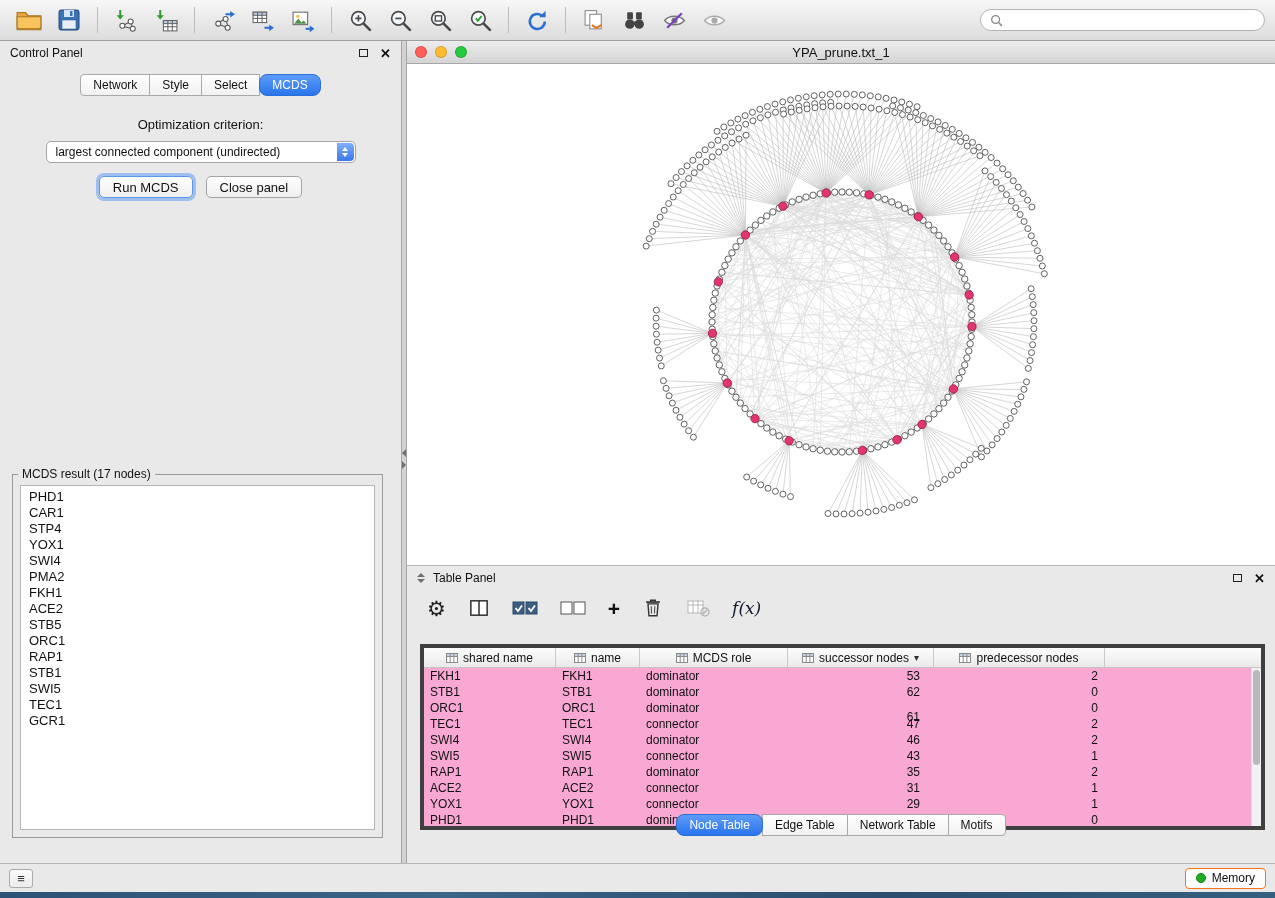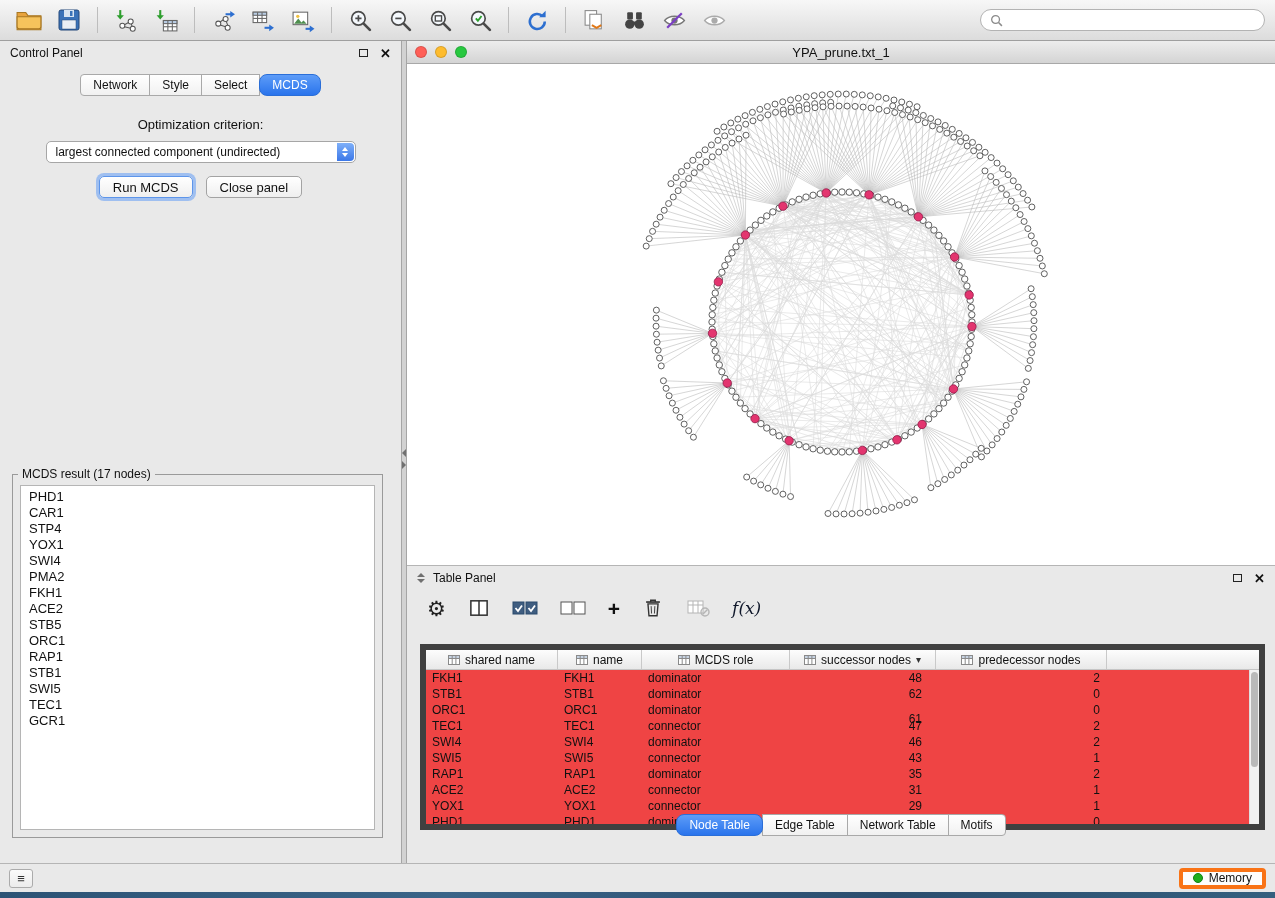--- a/index.html
+++ b/index.html
@@ -83,41 +83,41 @@
   .table-panel { flex:1; position:relative; background:#e9e9e9; min-height:0; border-top:1px solid #b5b5b5; }
   .tp-header { height:24px; display:flex; align-items:center; padding:0 10px; font-size:12px; gap:8px; }
   .hgrip { display:flex; flex-direction:column; gap:2px; align-items:center; }
   .tri-u { width:0; height:0; border-left:4px solid transparent; border-right:4px solid transparent; border-bottom:4px solid #707070; }
   .tri-d { width:0; height:0; border-left:4px solid transparent; border-right:4px solid transparent; border-top:4px solid #707070; }
   .tp-toolbar { height:36px; display:flex; align-items:center; padding:0 20px; gap:22px; }
   .gear-glyph { font-size:21px; line-height:1; color:#222; }
   .plus-glyph { font-size:21px; font-weight:bold; color:#111; line-height:1; }
   .fx-glyph { font-family:"DejaVu Serif", serif; font-style:italic; font-size:17px; color:#0f172a; }
 
-  .tp-table { position:absolute; left:13px; right:10px; top:78px; bottom:33px; background:#ef4444;
-    border:6px solid #404040; overflow:hidden; }
+  .tp-table { position:absolute; left:13px; right:10px; top:78px; bottom:33px; background:#f9a8d4;
+    border:4px solid #404040; overflow:hidden; }
   .tp-thead { display:flex; height:20px; background:linear-gradient(#fdfdfd,#e9e9e9); border-bottom:1px solid #c5c5c5; }
   .th { display:flex; align-items:center; justify-content:center; gap:5px; font-size:12px;
     border-right:1px solid #c9c9c9; flex:none; }
   .th.filler { border-right:none; }
   .sort-chevron { font-size:10px; color:#333; }
   .tr { display:flex; height:16px; align-items:center; font-size:12px; }
   .td { flex:none; padding:0 6px; white-space:nowrap; overflow:hidden; }
   .td.num { text-align:right; }
   .tp-scrollbar { position:absolute; right:0; top:20px; bottom:0; width:10px; background:#f2f2f2; border-left:1px solid #ddd; }
   .tp-thumb { position:absolute; top:2px; left:1px; width:7px; height:95px; background:#b9b9b9; border-radius:4px; }
   .tp-tabs { position:absolute; bottom:27px; left:0; right:0; display:flex; justify-content:center; }
 
   
   .statusbar { position:absolute; bottom:0; left:0; right:0; height:29px; background:#e9e9e9;
     border-top:1px solid #b5b5b5; display:flex; align-items:center; padding:0 9px; }
   .sb-list-btn { width:24px; height:19px; border:1px solid #ababab; border-radius:3px;
     background:linear-gradient(#fafafa,#ececec); display:flex; align-items:center; justify-content:center;
     font-size:13px; color:#333; padding:0; }
-  .memory-btn { margin-left:auto; display:flex; align-items:center; gap:6px; border:4px solid #f97316;
+  .memory-btn { margin-left:auto; display:flex; align-items:center; gap:6px; border:1px solid #f97316;
     border-radius:4px; background:#fdfdfd; height:21px; padding:0 10px; font-size:12px; font-family:inherit; color:#111; }
   .mem-dot { width:10px; height:10px; border-radius:50%; background:#1fae1f; border:1px solid #148114; }
 </style>
 </head>
 <body>
 
 <div class="app">
 
   <div class="toolbar">
     <button class="tb-btn">
@@ -1287,21 +1287,21 @@
                 </svg>
                 <span>predecessor nodes</span>
               </div>
               <div class="th filler" style="flex: 1 1 0%;"></div>
             </div>
           <div id="table-body">
               <div class="tr">
                 <div class="td" style="width: 132px;">FKH1</div>
                 <div class="td" style="width: 84px;">FKH1</div>
                 <div class="td" style="width: 148px;">dominator</div>
-                <div class="td num" style="width: 146px; padding-right: 14px;">48</div>
+                <div class="td num" style="width: 146px; padding-right: 14px;">53</div>
                 <div class="td num" style="width: 171px; padding-right: 7px;">2</div>
               </div>
               <div class="tr">
                 <div class="td" style="width: 132px;">STB1</div>
                 <div class="td" style="width: 84px;">STB1</div>
                 <div class="td" style="width: 148px;">dominator</div>
                 <div class="td num" style="width: 146px; padding-right: 14px;">62</div>
                 <div class="td num" style="width: 171px; padding-right: 7px;">0</div>
               </div>
               <div class="tr">

